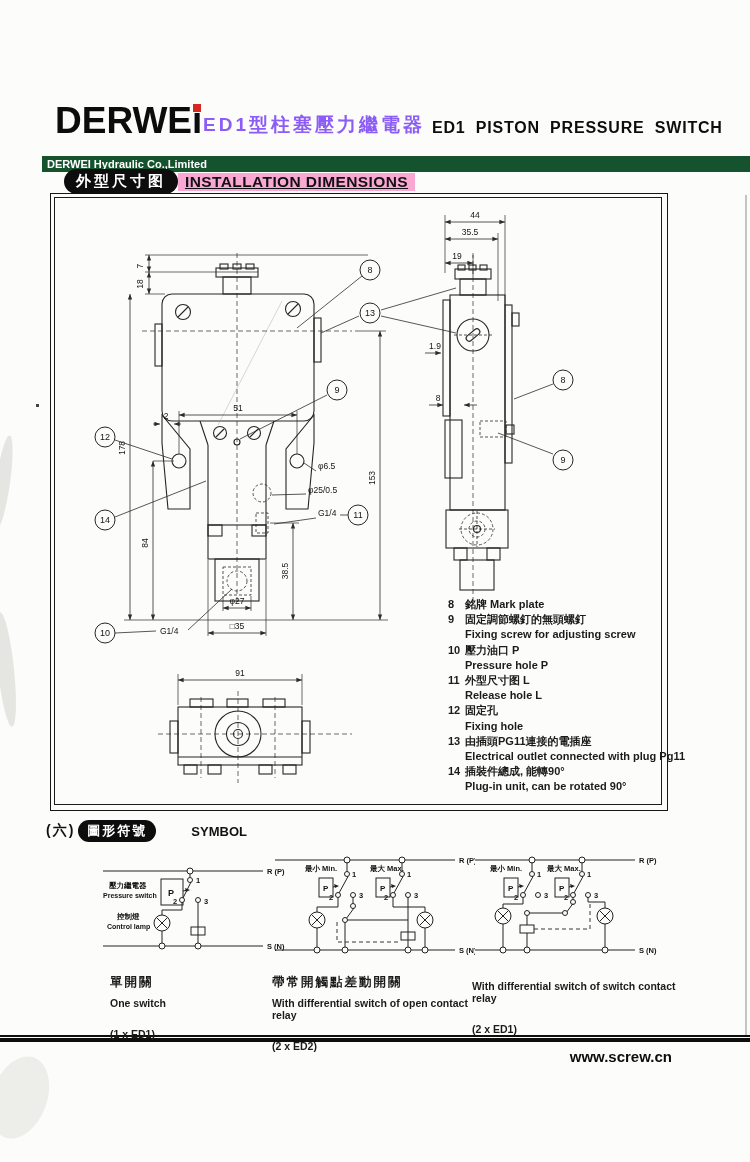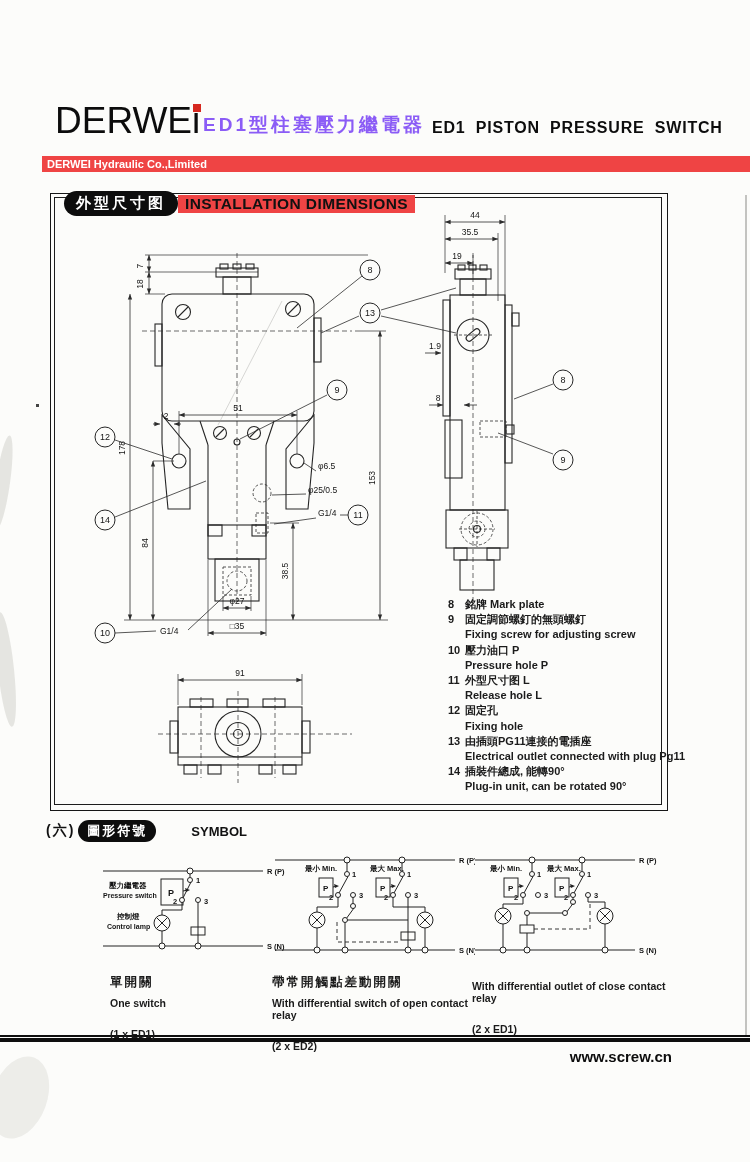--- a/index.html
+++ b/index.html
@@ -1,33 +1,33 @@
 <!DOCTYPE html>
 <html><head>
 <meta charset="utf-8">
 <style>
   html,body{margin:0;padding:0;background:#e9e9e7;}
   .page{position:relative;width:750px;height:1162px;background:#fcfcfa;overflow:hidden;
         font-family:"Liberation Sans",sans-serif;color:#111;}
   .abs{position:absolute;}
   
-  .logo{left:55px;top:100px;font-size:37px;font-weight:normal;letter-spacing:0px;color:#0c0c0c;}
+  .logo{left:55px;top:100px;font-size:37px;font-weight:bold;letter-spacing:0px;color:#0c0c0c;}
   .logo .li{position:relative;display:inline-block;}
   .logo .ldot{position:absolute;left:1px;top:4px;width:8px;height:8px;background:#d6281f;}
   .title-cn{left:203px;top:112px;font-size:19px;font-weight:600;letter-spacing:3px;color:#8b5cf6;white-space:nowrap;}
   .title-en{left:432px;top:119px;font-size:16px;font-weight:bold;letter-spacing:.8px;word-spacing:5px;color:#0d0d0d;white-space:nowrap;}
-  .company-bar{left:42px;top:156px;width:708px;height:16px;background:#ef4444;}
+  .company-bar{left:42px;top:156px;width:708px;height:16px;background:#14532d;}
   .company-bar span{color:#fff;font-size:11px;font-weight:bold;line-height:16px;padding-left:5px;display:block;}
   
   .box-outer{left:50px;top:193px;width:616px;height:616px;border:1.5px solid #161616;}
   .box-inner{left:54px;top:197px;width:606px;height:606px;border:1px solid #1c1c1c;}
   
-  .sec-head{left:64px;top:191px;display:flex;align-items:center;z-index:5;justify-content:flex-end;}
+  .sec-head{left:64px;top:169px;display:flex;align-items:center;z-index:5;justify-content:flex-end;}
   .pill{background:#0d0d0d;color:#fff;border-radius:13px;padding:3px 12px;font-size:15px;font-weight:bold;letter-spacing:3px;white-space:nowrap;}
-  .sec-head .en{background:#ef4444;font-size:15.5px;font-weight:bold;letter-spacing:.4px;padding:0 7px;white-space:nowrap;}
+  .sec-head .en{background:#f9a8d4;font-size:15.5px;font-weight:bold;letter-spacing:.4px;padding:0 7px;white-space:nowrap;text-decoration:underline;}
   .sym-head{left:46px;top:820px;display:flex;align-items:center;z-index:5;}
   .sym-head .prefix{font-size:14px;font-weight:bold;letter-spacing:2px;margin-right:3px;}
   .sym-head .pill{font-size:13px;padding:2px 9px;letter-spacing:2px;}
   .sym-head .en{font-size:13px;font-weight:bold;padding-left:5px;margin-left:30px;}
   
   .legend{left:448px;top:597px;width:214px;font-size:11px;line-height:15.2px;font-weight:bold;color:#1b1b1b;z-index:4;}
   .legend .row{white-space:nowrap;}
   .legend .num{display:inline-block;width:17px;}
   .legend .en2{margin-left:17px;white-space:nowrap;}
   
@@ -452,21 +452,21 @@
     <div class="cn">單開關</div>
     <div class="en">One switch</div>
     <div class="qty">(1 x ED1)</div>
   </div>
   <div class="abs cap" style="left:272px;top:974px;width:210px;">
     <div class="cn">帶常開觸點差動開關</div>
     <div class="en">With differential switch of open contact relay</div>
     <div class="qty">(2 x ED2)</div>
   </div>
   <div class="abs cap" style="left:472px;top:974px;width:215px;">
-    <div class="en">With differential outlet of close contact relay</div>
+    <div class="en">With differential switch of switch contact relay</div>
     <div class="qty">(2 x ED1)</div>
   </div>
 
   <div class="abs fbar1"></div>
   <div class="abs fbar2"></div>
   <div class="abs furl">www.screw.cn</div>
 
   <div class="abs smudge" style="left:-4px;top:435px;width:14px;height:95px;transform:rotate(8deg);"></div>
   <div class="abs smudge" style="left:-2px;top:612px;width:16px;height:115px;transform:rotate(-6deg);"></div>
   <div class="abs smudge" style="left:-8px;top:1055px;width:55px;height:85px;opacity:.3;transform:rotate(20deg);"></div>

